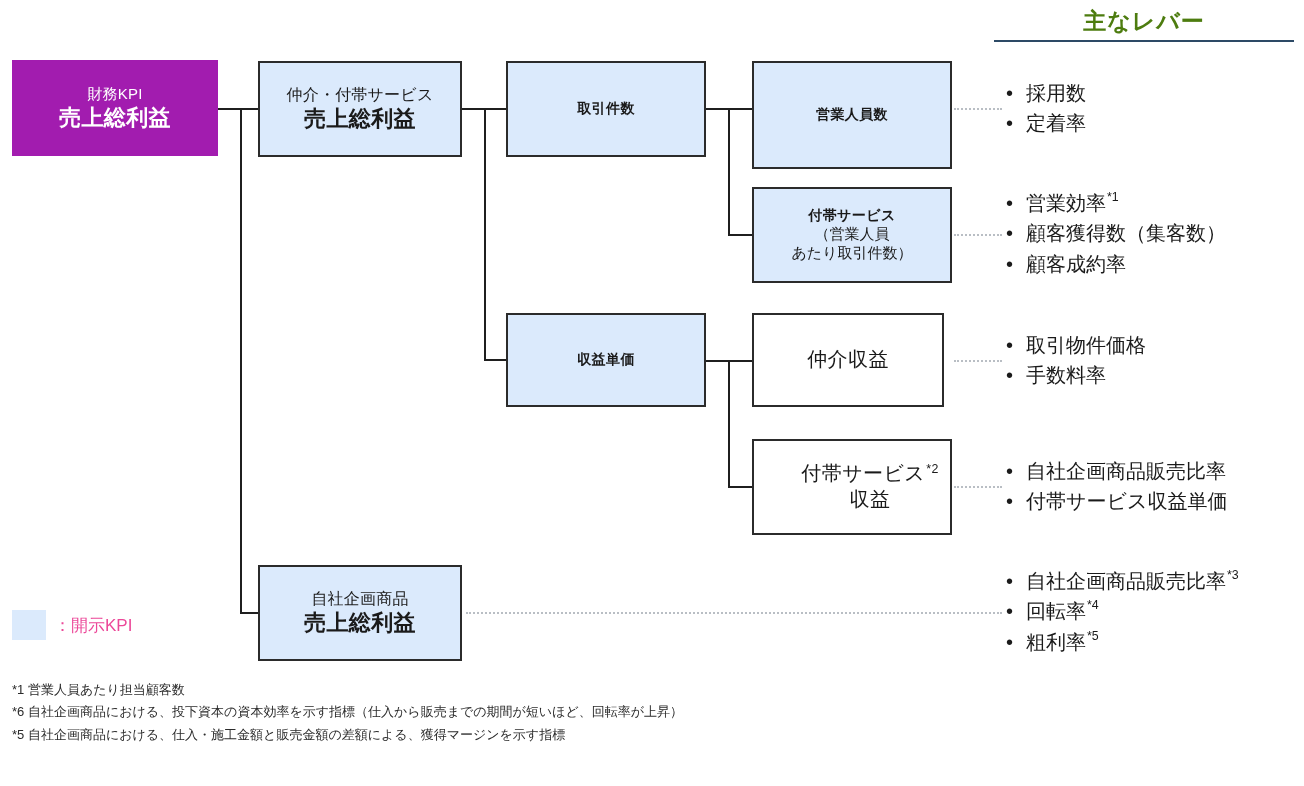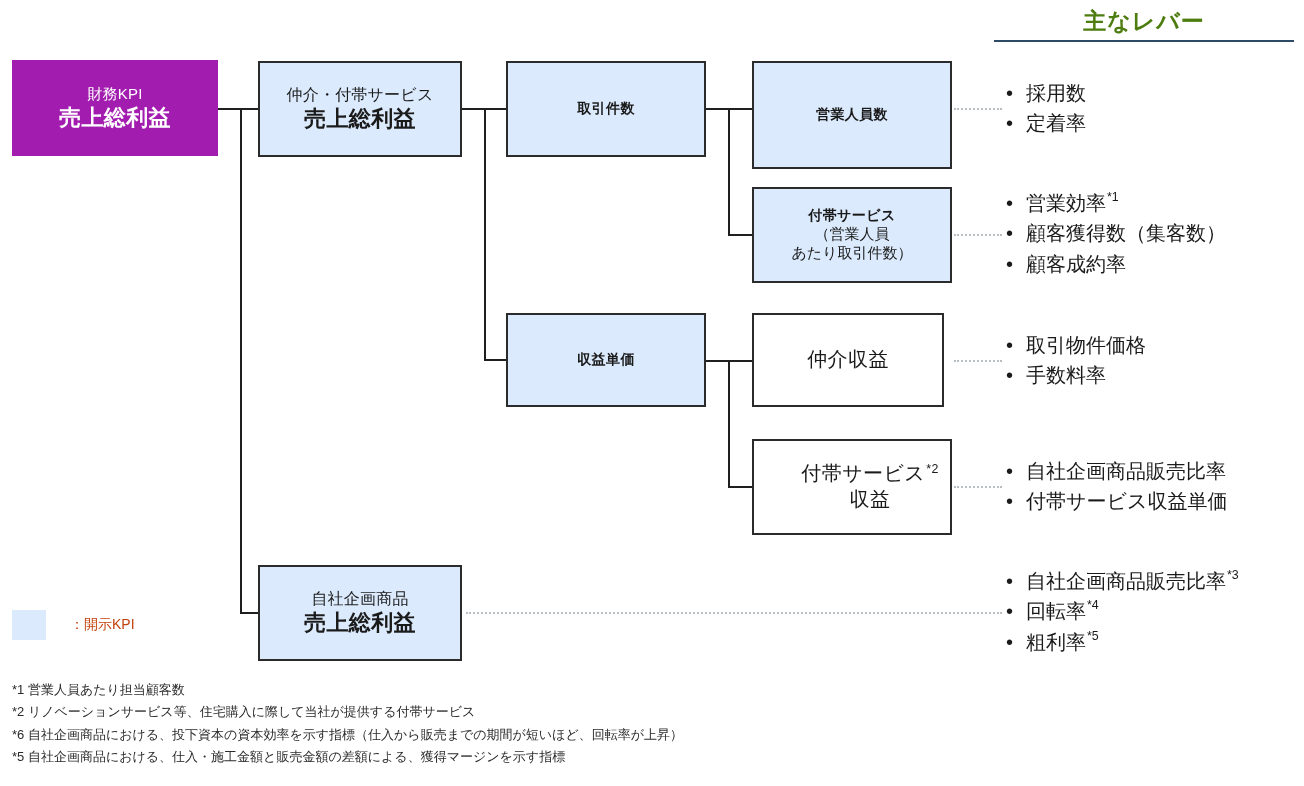--- a/index.html
+++ b/index.html
@@ -135,23 +135,23 @@
     top: 610px;
     display: flex;
     align-items: center;
   }
   #legend-swatch {
     width: 34px;
     height: 30px;
     background: #dbeafc;
   }
   #legend-label {
-    margin-left: 24px;
-    font-size: 14px;
-    color: #c2410c;
+    margin-left: 8px;
+    font-size: 17px;
+    color: #ec4899;
   }
 
   
   #footnotes {
     position: absolute;
     left: 12px;
     top: 679px;
     width: 1280px;
   }
   .footnote {
@@ -302,18 +302,17 @@
       </div>
     </div>
 
   <div id="legend">
     <div id="legend-swatch"></div>
     <div id="legend-label">：開示KPI</div>
   </div>
 
   <div id="footnotes">
       <div class="footnote">*1 営業人員あたり担当顧客数</div>
-      <div class="footnote">*2 リノベーションサービス等、住宅購入に際して当社が提供する付帯サービス</div>
       <div class="footnote">*6 自社企画商品における、投下資本の資本効率を示す指標（仕入から販売までの期間が短いほど、回転率が上昇）</div>
       <div class="footnote">*5 自社企画商品における、仕入・施工金額と販売金額の差額による、獲得マージンを示す指標</div>
     </div>
 
 </div>
 
 </body></html>

